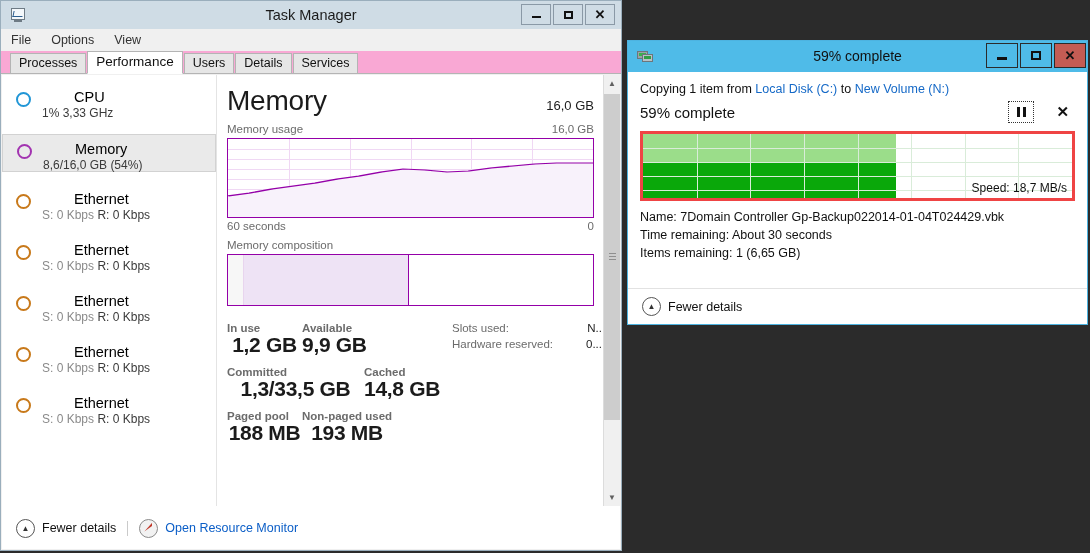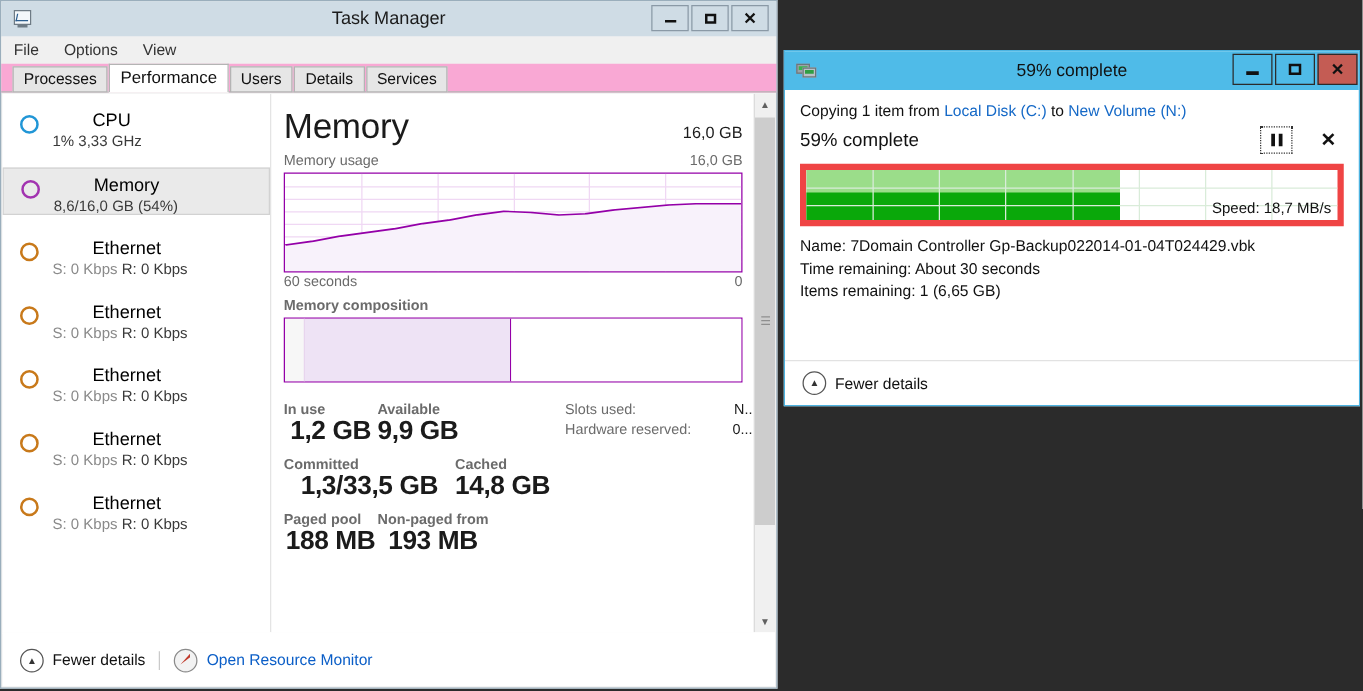--- a/index.html
+++ b/index.html
@@ -108,21 +108,21 @@
     height:80px;margin-top:3px;margin-right:26px;border:1px solid #9400a8;
     position:relative;overflow:hidden;background:#fff;box-sizing:border-box;
   }
   .graph .gridh{position:absolute;left:0;right:0;height:1px;background:#f0d8f4;}
   .graph .gridv{position:absolute;top:0;bottom:0;width:1px;background:#f0d8f4;}
   .graph svg{position:absolute;left:0;top:0;width:100%;height:100%;}
 
   .axis{display:flex;margin-right:26px;margin-top:2px;font-size:11.5px;color:#6b6b6b;}
   .axis .r{margin-left:auto;}
 
-  .comp-label{margin-top:7px;font-size:11.5px;color:#6b6b6b;font-weight:bold;}
+  .comp-label{margin-top:7px;font-size:11.5px;color:#6b6b6b;}
   .comp{
     height:52px;margin-top:3px;margin-right:26px;border:1px solid #9400a8;
     display:flex;box-sizing:border-box;background:#fff;
   }
   .comp .s1{width:4.5%;background:#f7f7f7;border-right:1px solid #e8d5ee;box-sizing:border-box;}
   .comp .s2{width:45%;background:#eee3f5;border-right:1px solid #9400a8;box-sizing:border-box;}
   .comp .s3{flex:1;background:#fff;}
 
   .stats{margin-top:16px;position:relative;padding-right:20px;}
   .st-row{display:flex;font-weight:bold;}
@@ -212,21 +212,21 @@
   .cd-pct{font-size:15px;color:#111;}
   .cd-actions{margin-left:auto;display:flex;align-items:center;}
   .cd-pause{
     width:26px;height:22px;border:1px dotted #333;display:flex;align-items:center;
     justify-content:center;box-sizing:border-box;
   }
   .cd-pause i{width:3px;height:10px;background:#111;margin:0 1.5px;display:block;}
   .cd-cancel{font-size:15px;font-weight:bold;color:#111;margin-left:22px;margin-right:6px;}
 
   .cd-bar{
-    margin-top:8px;height:50px;border:5px solid #ef4444;position:relative;
+    margin-top:8px;height:70px;border:3px solid #ef4444;position:relative;
     background:#fff;overflow:hidden;box-sizing:border-box;
   }
   .cd-bar .fill{position:absolute;left:0;top:0;bottom:0;background:#9bdd8a;}
   .cd-bar .speedfill{position:absolute;left:0;bottom:0;background:#0aa80a;}
   .cd-bar .gh{position:absolute;left:0;right:0;height:1px;background:#d9ecd9;}
   .cd-bar .gv{position:absolute;top:0;bottom:0;width:1px;background:#d9ecd9;}
   .cd-speed{
     position:absolute;right:5px;bottom:3px;font-size:12px;color:#111;z-index:5;
   }
   .cd-meta{margin-top:7px;font-size:12.5px;color:#111;line-height:1.45;}
@@ -391,21 +391,21 @@
             <div class="st-lbl">Cached</div>
             <div class="st-val">14,8 GB</div>
           </div>
         </div>
         <div class="st-row" style="margin-top:9px">
           <div class="st-col" style="width:75px">
             <div class="st-lbl">Paged pool</div>
             <div class="st-val">188 MB</div>
           </div>
           <div class="st-col">
-            <div class="st-lbl">Non-paged from</div>
+            <div class="st-lbl">Non-paged used</div>
             <div class="st-val">193 MB</div>
           </div>
         </div>
 
         <div class="st-right">
           <div class="st-rrow">
             <span>Slots used:</span>
             <span class="v">N..</span>
           </div>
           <div class="st-rrow">

